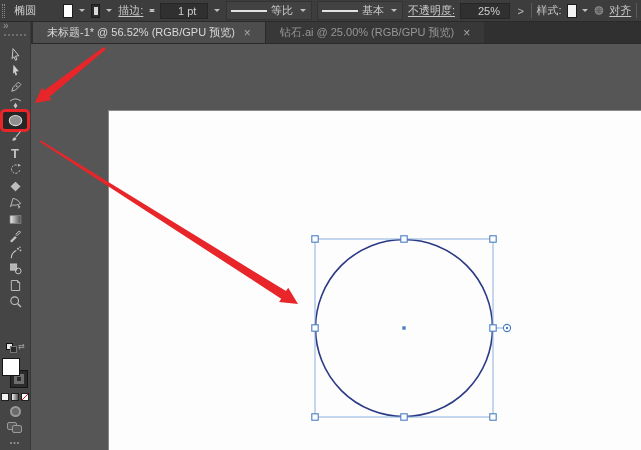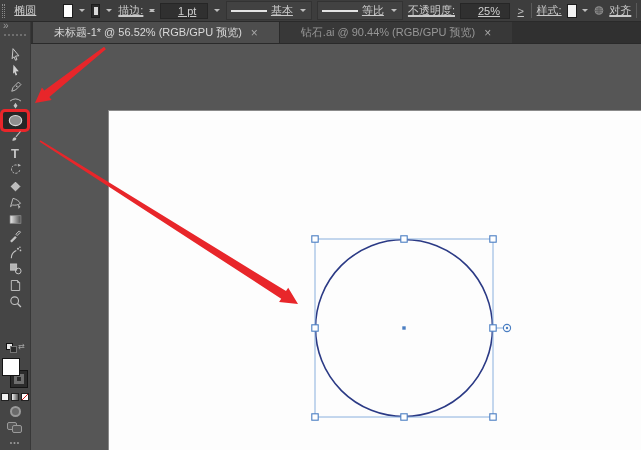--- a/index.html
+++ b/index.html
@@ -8,21 +8,21 @@
     position:relative; width:641px; height:450px; overflow:hidden;
     background:#3d3d3d;
     font-family:"Liberation Sans","DejaVu Sans",sans-serif;
     font-size:11px; color:#c9c9c9;
     -webkit-font-smoothing:antialiased;
   }
   
   .control-bar{
     height:22px; background:#3d3d3d; border-bottom:1px solid #2a2a2a;
     display:flex; align-items:center; gap:5px; padding:0 4px 0 2px;
-    white-space:nowrap; overflow:hidden;text-decoration:underline;
+    white-space:nowrap; overflow:hidden;
   }
   .bar-grip{ width:4px; height:14px; border-left:1px dotted #8a8a8a; border-right:1px dotted #8a8a8a; }
   .ctx-label{ width:70px; padding-left:4px; color:#cfcfcf; }
   .swatch{ width:14px; height:14px; border:1px solid #1c1c1c; display:inline-block; }
   .swatch.fill{ background:#ffffff; }
   .swatch.strokeSw{ background:#2b2b2b; position:relative; }
   .swatch.strokeSw::after{ content:""; position:absolute; inset:2px; border:2px solid #d8d8d8; }
   .swatch.styleSw{ background:#f2f2f2; }
   .chev{ width:12px; height:14px; display:inline-flex; align-items:center; justify-content:center; }
   .chev::after{ content:""; border:3.5px solid transparent; border-top-color:#bdbdbd; margin-top:3px; }
@@ -67,21 +67,21 @@
   .cmode .c3{ background:linear-gradient(135deg,#fff 42%,#d21a1a 42%,#d21a1a 58%,#fff 58%); }
   .dmode{ width:11px; height:11px; border:2px solid #9a9a9a; border-radius:50%; background:#6a6a6a; }
   .smode{ width:16px; height:12px; position:relative; }
   .smode i{ position:absolute; border:1px solid #9a9a9a; border-radius:2px; background:#555; display:block; }
   .smode .r1{ left:0; top:0; width:10px; height:8px; }
   .smode .r2{ left:5px; top:3px; width:10px; height:8px; }
   .tb-ellipsis{ color:#9a9a9a; font-size:7px; letter-spacing:1px; }
   
   .content{ flex:1; display:flex; flex-direction:column; min-width:0; }
   .tabbar{ height:22px; background:#303030; display:flex; align-items:stretch; padding-left:2px; border-bottom:1px solid #2a2a2a; }
-  .tab{ display:flex; align-items:center; gap:9px; padding:0 21px; font-size:11px; }
+  .tab{ display:flex; align-items:center; gap:9px; padding:0 14px; font-size:11px; }
   .tab .close{ color:#a8a8a8; font-size:12px; line-height:1; }
   .tab.active{ background:#4d4d4d; color:#d9d9d9; }
   .tab.inactive{ background:#383838; color:#969696; border-left:1px solid #2a2a2a; }
   .canvas{ flex:1; position:relative; background:#565656; overflow:hidden; }
   .artboard{
     position:absolute; left:77px; top:66px; right:-1px; bottom:-1px;
     background:#fdfdfd; border-top:1px solid #8a8a8a; border-left:1px solid #8a8a8a;
   }
   .sel-svg{ position:absolute; inset:0; width:100%; height:100%; }
   .anno-svg{ position:absolute; inset:0; width:641px; height:450px; pointer-events:none; z-index:50; }
@@ -100,26 +100,26 @@
     <span class="chev"></span>
     <span class="link">描边:</span>
     <span class="stepper">
         <i class="up"></i>
         <i class="dn"></i>
       </span>
     <span class="field">1 pt</span>
     <span class="chev"></span>
     <span class="line-dd">
       <span class="strokeline"></span>
-      <span>基本</span>
+      <span>等比</span>
       <span class="chev"></span>
     </span>
     <span class="line-dd">
       <span class="strokeline"></span>
-      <span>等比</span>
+      <span>基本</span>
       <span class="chev"></span>
     </span>
     <span class="link">不透明度:</span>
     <span class="field">25%</span>
     <span class="more-chev">&gt;</span>
     <span class="sep"></span>
     <span>样式:</span>
     <span class="swatch styleSw"></span>
     <span class="chev"></span>
     <svg class="globe" width="15" height="15" viewBox="0 0 15 15">
@@ -260,21 +260,21 @@
       </div>
     </div>
 
     <div class="content">
       <div class="tabbar">
         <div class="tab active">
           <span>未标题-1* @ 56.52% (RGB/GPU 预览)</span>
           <span class="close">×</span>
         </div>
         <div class="tab inactive">
-          <span>钻石.ai @ 90.44% (RGB/GPU 预览)</span>
+          <span>钻石.ai @ 25.00% (RGB/GPU 预览)</span>
           <span class="close">×</span>
         </div>
       </div>
       <div class="canvas">
         <div class="artboard"></div>
         <svg class="sel-svg" id="sel-svg" viewBox="0 0 610 406">
             <circle cx="373" cy="284" r="88.5" fill="#fdfdfd" stroke="#2b3a85" stroke-width="1.6"></circle>
             <rect x="284" y="195" width="178" height="178" fill="none" stroke="#8ab0de" stroke-width="1"></rect>
             <line x1="465" y1="284" x2="472" y2="284" stroke="#8ab0de" stroke-width="1"></line>
             <circle cx="476" cy="284" r="3.6" fill="none" stroke="#4a7ec2" stroke-width="1.1"></circle>

